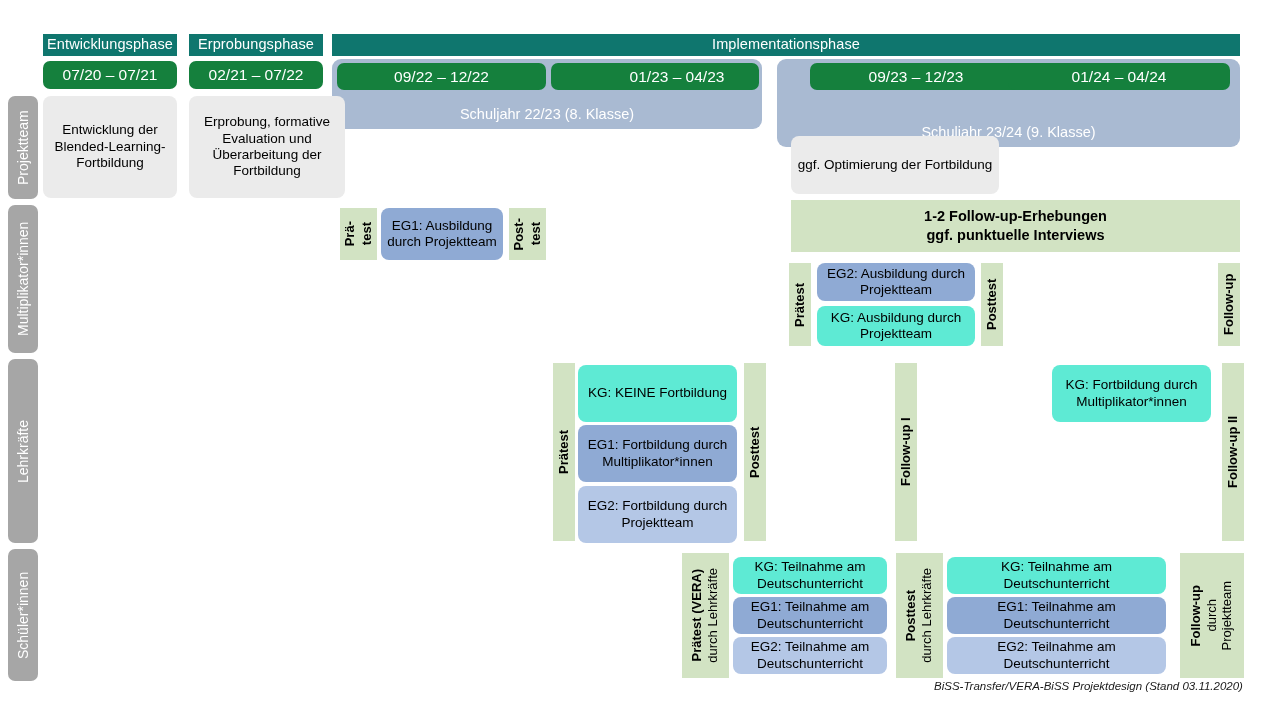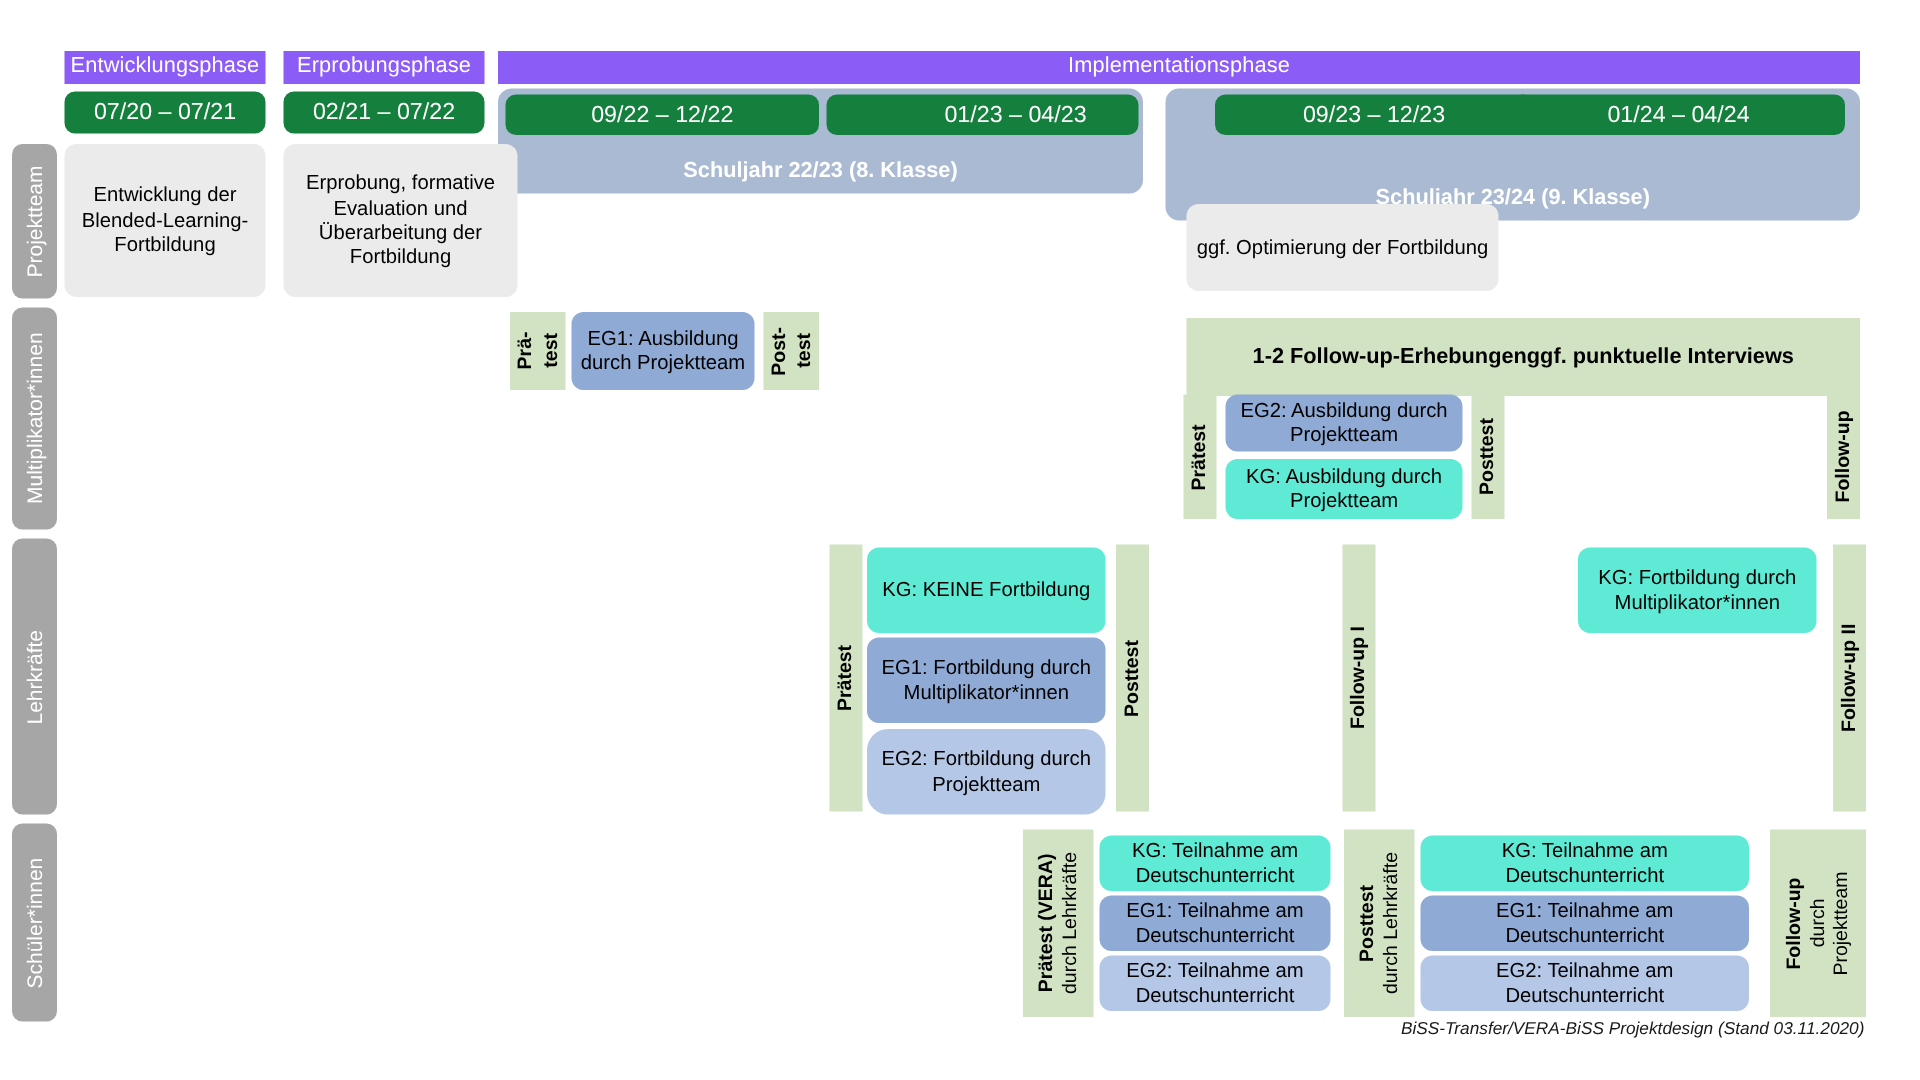--- a/index.html
+++ b/index.html
@@ -11,40 +11,40 @@
     color:#000;
     overflow:hidden;
   }
   #stage{position:relative;width:1280px;height:720px;}
 
   
   .abs{position:absolute;box-sizing:border-box;}
 
   
   .phase-bar{
-    background:#8b5cf6;color:#ffffff;
+    background:#0f766e;color:#ffffff;
     display:flex;align-items:center;justify-content:center;
     font-size:14.5px;line-height:1.1;
     letter-spacing:.1px;
   }
 
   
   .date-chip{
     background:#15803d;color:#ffffff;
     border-radius:7px;
     display:flex;align-items:center;justify-content:center;
     font-size:15.5px;
   }
 
   
   .schuljahr{
     background:#a9bad2;color:#ffffff;
     border-radius:9px;
     display:flex;align-items:flex-end;justify-content:center;
-    font-size:14.5px;font-weight:bold;
+    font-size:14.5px;font-weight:normal;
     padding-bottom:7px;
   }
 
   
   .row-label{
     background:#a6a6a6;color:#ffffff;
     border-radius:7px;
     display:flex;align-items:center;justify-content:center;
     font-size:14px;
     writing-mode:vertical-rl;
@@ -181,21 +181,21 @@
     <span>test</span>
   </div>
   <div class="abs box box-blue-dark" style="left:381px;top:208px;width:122px;height:52px;">
     <span>EG1: Ausbildung durch Projektteam</span>
   </div>
   <div class="abs green green-two" style="left:509px;top:208px;width:37px;height:52px;">
     <span>Post-</span>
     <span>test</span>
   </div>
 
-  <div class="abs green green-banner" style="left:791px;top:212px;width:449px;height:52px;flex-direction:row;">
+  <div class="abs green green-banner" style="left:791px;top:200px;width:449px;height:52px;flex-direction:column;">
     <span>1-2 Follow-up-Erhebungen</span>
     <span>ggf. punktuelle Interviews</span>
   </div>
 
   <div class="abs green green-vert" style="left:789px;top:263px;width:22px;height:83px;">
     <span>Prätest</span>
   </div>
   <div class="abs box box-blue-dark" style="left:817px;top:263px;width:158px;height:38px;">
     <span>EG2: Ausbildung durch Projektteam</span>
   </div>
@@ -211,21 +211,21 @@
 
   <div class="abs green green-vert" style="left:553px;top:363px;width:22px;height:178px;">
     <span>Prätest</span>
   </div>
   <div class="abs box box-gray" style="left:578px;top:365px;width:159px;height:57px;">
     <span>KG:  KEINE Fortbildung</span>
   </div>
   <div class="abs box box-blue-dark" style="left:578px;top:425px;width:159px;height:57px;">
     <span>EG1: Fortbildung durch Multiplikator*innen</span>
   </div>
-  <div class="abs box box-blue-light" style="left:578px;top:486px;width:159px;height:57px;border-radius:14px;">
+  <div class="abs box box-blue-light" style="left:578px;top:486px;width:159px;height:57px;">
     <span>EG2: Fortbildung durch Projektteam</span>
   </div>
   <div class="abs green green-vert" style="left:744px;top:363px;width:22px;height:178px;">
     <span>Posttest</span>
   </div>
   <div class="abs green green-vert" style="left:895px;top:363px;width:22px;height:178px;">
     <span>Follow-up I</span>
   </div>
   <div class="abs box box-gray" style="left:1052px;top:365px;width:159px;height:57px;">
     <span>KG: Fortbildung durch Multiplikator*innen</span>

